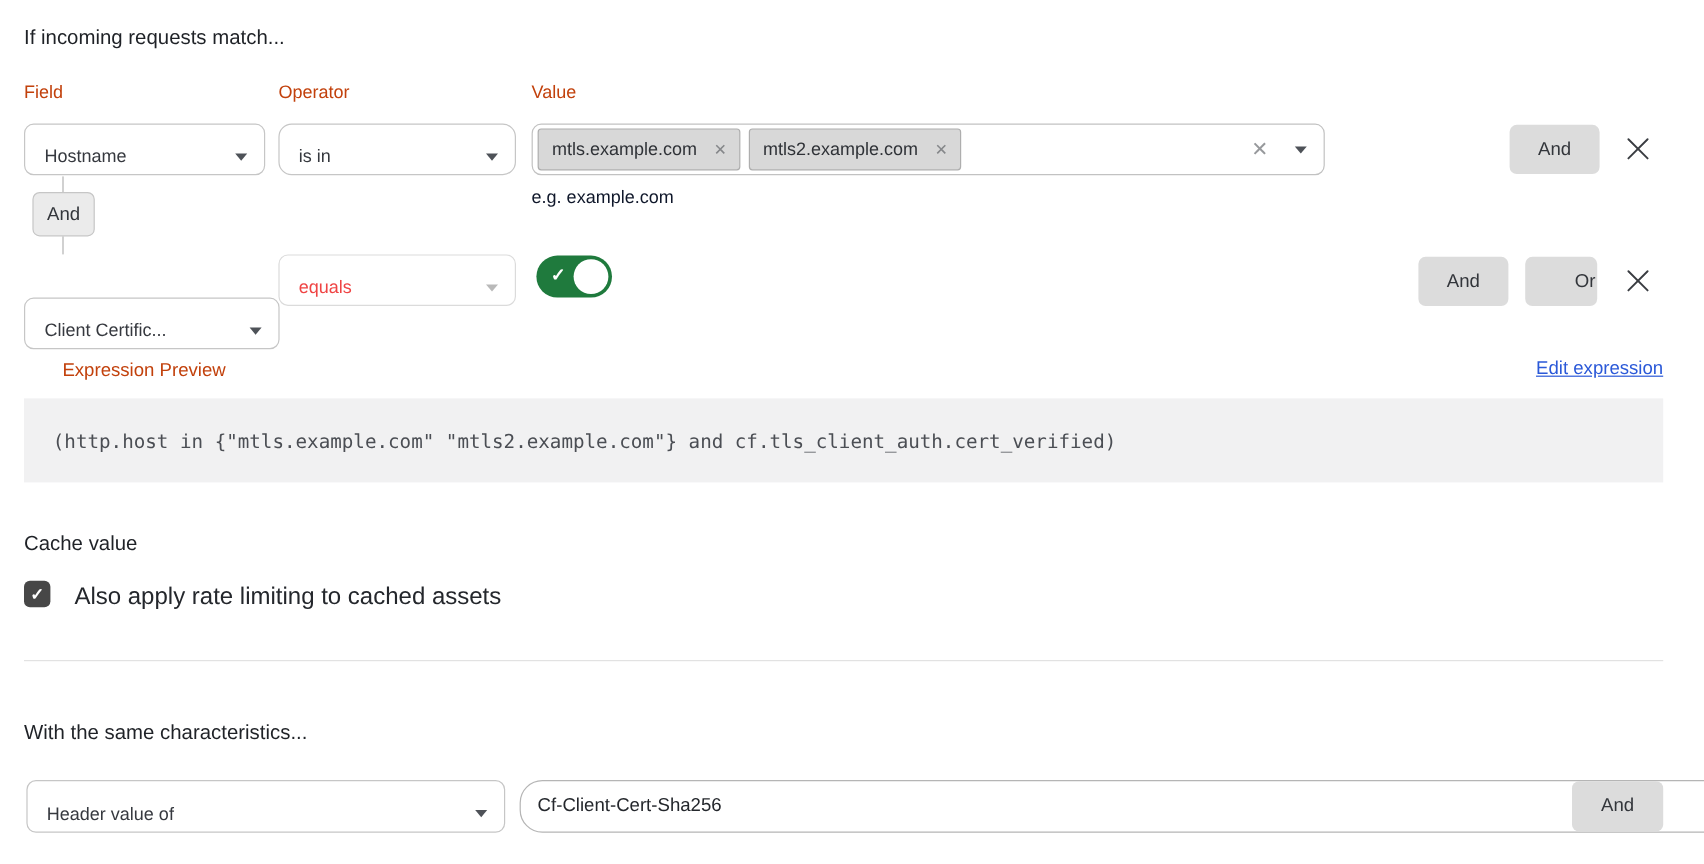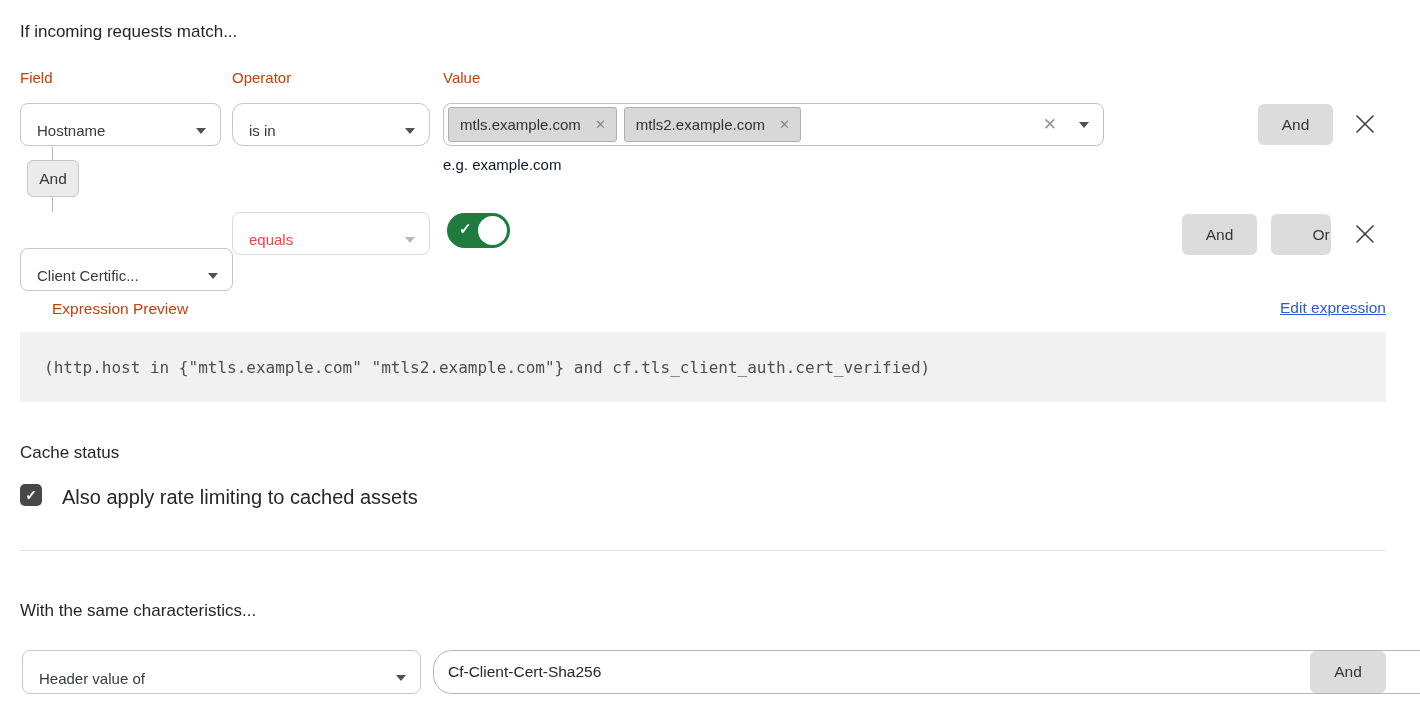--- a/index.html
+++ b/index.html
@@ -148,21 +148,21 @@
   </svg>
 </div>
 
 <div class="abs col-label" style="left:20px; top:300px; font-size:15.5px;margin-left:32px;">Expression Preview</div>
 <a class="abs link" style="top:299px; right:34px;">Edit expression</a>
 
 <div class="abs codeblock" style="left:20px; top:332px; width:1366px; height:70px;">
   <span>(http.host in {"mtls.example.com" "mtls2.example.com"} and cf.tls_client_auth.cert_verified)</span>
 </div>
 
-<div class="abs section-title" style="left:20px; top:443px;">Cache status</div>
+<div class="abs section-title" style="left:20px; top:443px;">Cache value</div>
 
 <div class="abs checkbox" style="left:20px; top:484px;">
   <span>✓</span>
 </div>
 <div class="abs check-label" style="left:62px; top:486px;">Also apply rate limiting to cached assets</div>
 
 <div class="abs divider" style="left:20px; top:550px; width:1366px;"></div>
 
 <div class="abs section-title" style="left:20px; top:601px;">With the same characteristics...</div>
 

